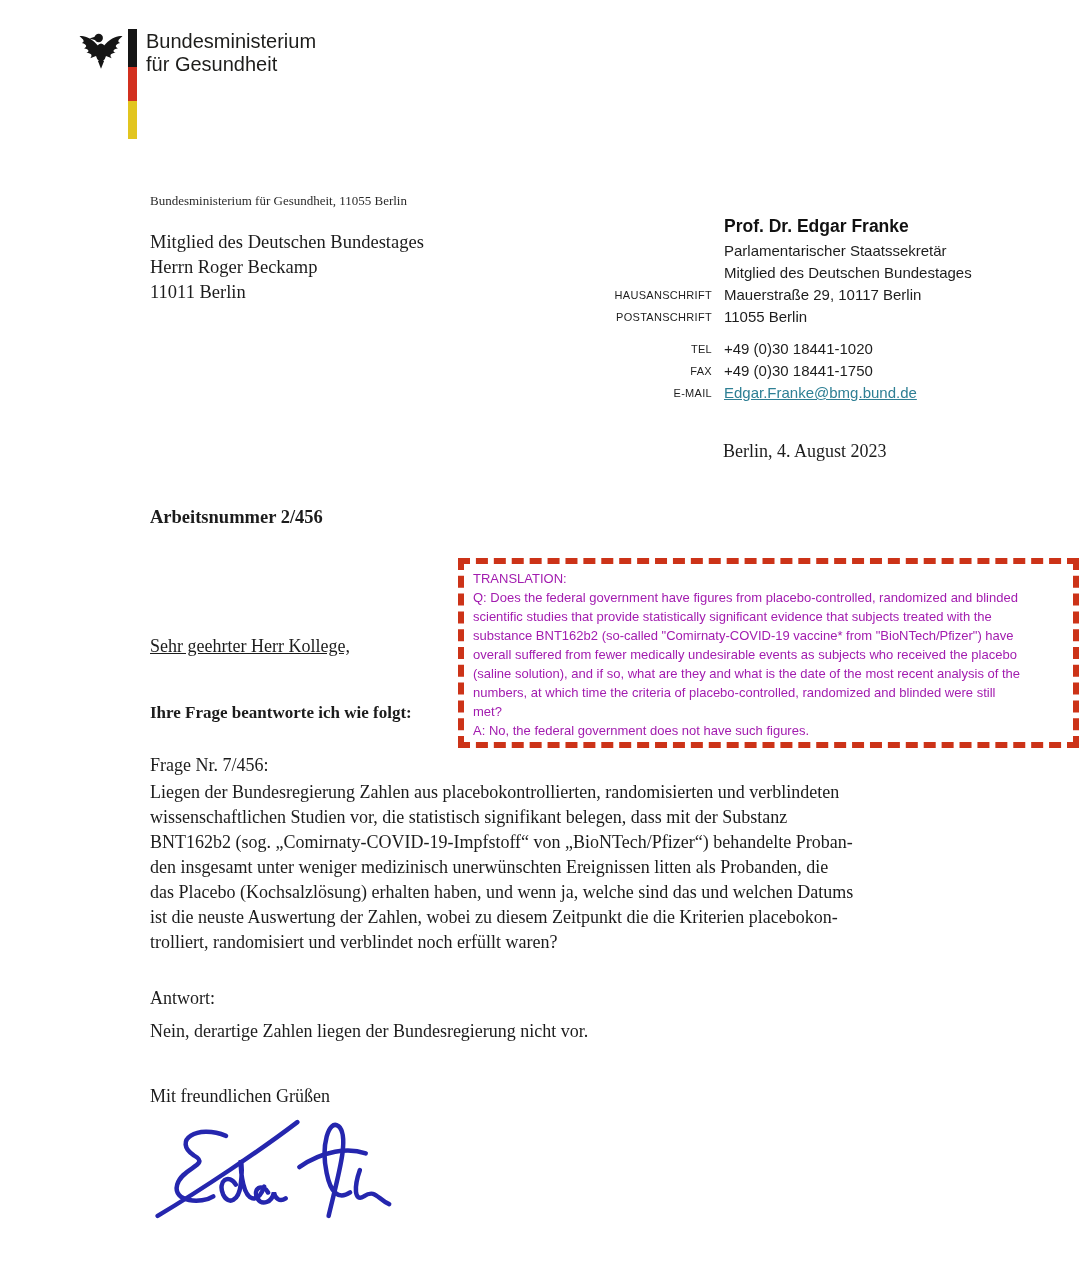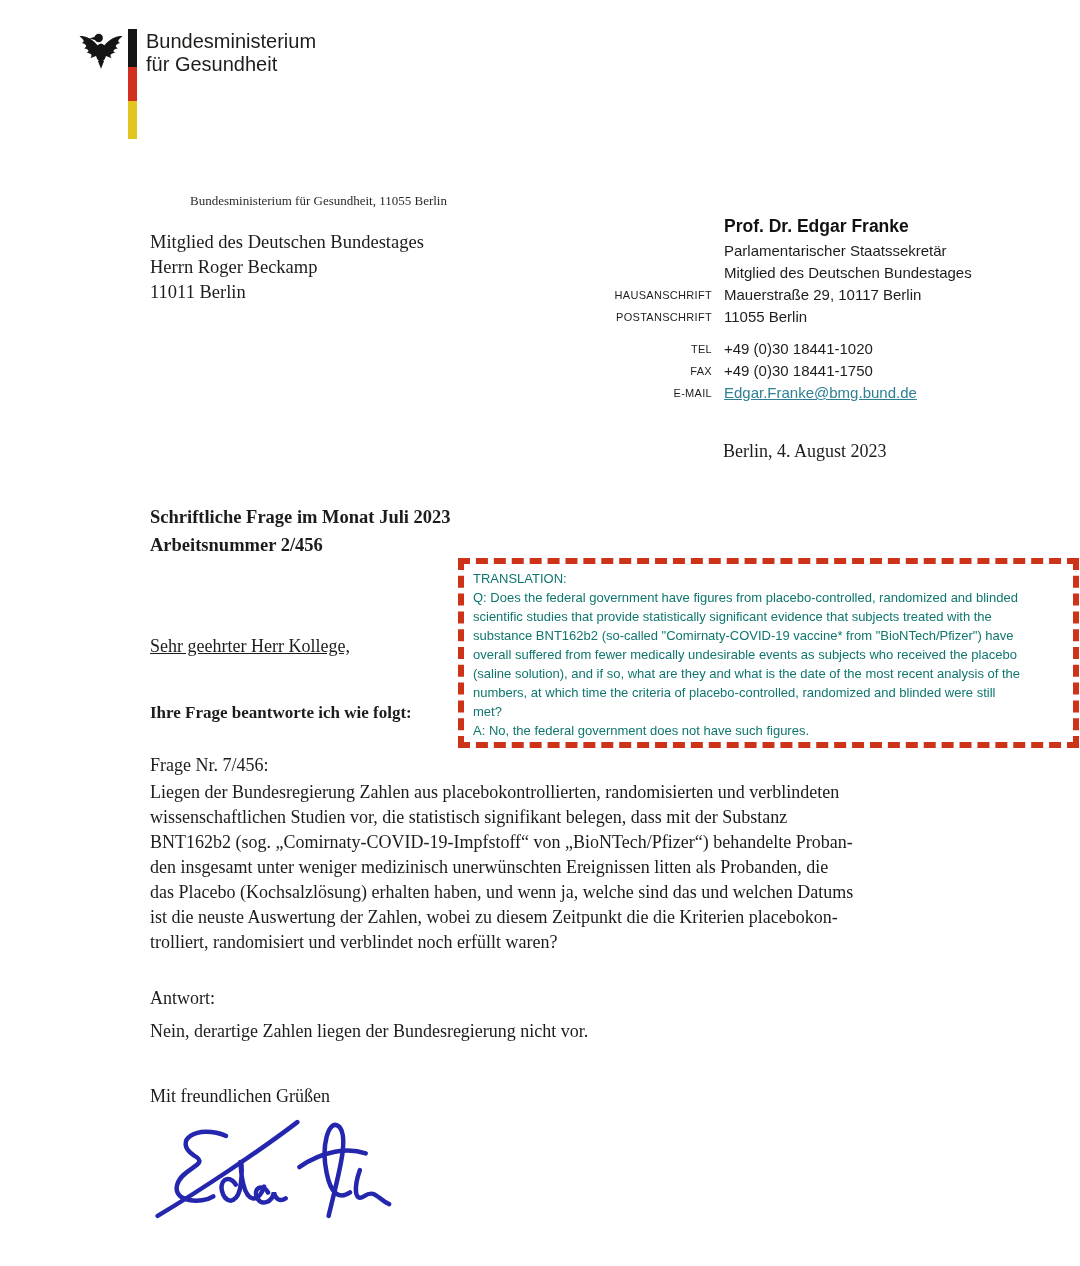--- a/index.html
+++ b/index.html
@@ -13,40 +13,40 @@
   .prelines{white-space:pre;}
 
   
   .eagle{left:78px;top:26px;width:46px;height:44px;color:#151515;}
   .flag{left:128px;top:29px;width:9px;height:110px;display:flex;flex-direction:column;}
   .flag .b{height:38px;background:#151515;}
   .flag .r{height:34px;background:var(--flag-red,#d2301f);}
   .flag .g{height:38px;background:var(--flag-gold,#e2c51f);}
   .ministry{left:146px;top:30px;font-size:20px;line-height:23px;color:#1d1d1b;font-weight:400;}
 
-  .sender-line{left:150px;top:193px;font-size:13px;color:#2a2a2a;margin-left:40px;}
+  .sender-line{left:150px;top:193px;font-size:13px;color:#2a2a2a;}
   .recipient{left:150px;top:230px;font-size:18.5px;line-height:25px;}
 
   .contact-name{left:724px;top:216px;font-size:17.5px;font-weight:bold;color:#111;}
   .contact-roles{left:724px;top:240px;font-size:15px;line-height:22px;color:#1d1d1d;}
   .contact-rows{left:560px;top:284px;display:grid;grid-template-columns:152px auto;column-gap:12px;}
   .contact-rows .lbl{font-size:11px;line-height:22px;text-align:right;letter-spacing:.3px;color:#1d1d1d;}
   .contact-rows .val{font-size:15px;line-height:22px;color:#1d1d1d;}
   .contact-rows .spacer{grid-column:1/3;height:10px;}
   a.email{color:var(--link-teal,#2e7f94);text-decoration:underline;cursor:pointer;}
 
   .date-line{left:723px;top:441px;font-size:18px;}
   .subject{left:150px;top:503px;font-size:18.5px;font-weight:bold;line-height:28px;}
   .salutation{left:150px;top:636px;font-size:18px;text-decoration:underline;}
   .intro{left:150px;top:703px;font-size:17px;font-weight:bold;}
 
   .tbox{
     left:458px;top:558px;width:621px;height:190px;box-sizing:border-box;
     border:6px dashed var(--accent-red,#cc3318);background:#fff;
-    padding:5px 9px;font-size:13px;line-height:19px;color:#0f766e;
+    padding:5px 9px;font-size:13px;line-height:19px;color:#a21caf;
   }
   .tbox .q{white-space:pre;}
 
   .frage-label{left:150px;top:755px;font-size:18px;}
   .frage-text{left:150px;top:780px;font-size:18px;line-height:25px;}
   .antwort-label{left:150px;top:988px;font-size:18px;}
   .antwort-text{left:150px;top:1021px;font-size:18px;}
   .closing{left:150px;top:1086px;font-size:18px;}
   .signature{left:143px;top:1106px;width:254px;height:128px;}
   .signature path{fill:none;stroke:var(--sig-blue,#2526ae);stroke-width:4.6;stroke-linecap:round;}
@@ -97,21 +97,20 @@
     <div class="lbl">TEL</div>
     <div class="val">+49 (0)30 18441-1020</div>
     <div class="lbl">FAX</div>
     <div class="val">+49 (0)30 18441-1750</div>
     <div class="lbl">E-MAIL</div>
     <div class="val"><a class="email">Edgar.Franke@bmg.bund.de</a></div>
   </div>
 
   <div class="abs date-line">Berlin, 4. August 2023</div>
   <div class="abs subject">
-    <div>Schriftliche Frage im Monat Juli 2023</div>
     <div>Arbeitsnummer 2/456</div>
   </div>
 
   <div class="abs salutation">Sehr geehrter Herr Kollege,</div>
   <div class="abs intro">Ihre Frage beantworte ich wie folgt:</div>
 
   <div class="abs tbox sans">
     <div>TRANSLATION:</div>
     <div class="q">Q: Does the federal government have figures from placebo-controlled, randomized and blinded
 scientific studies that provide statistically significant evidence that subjects treated with the

